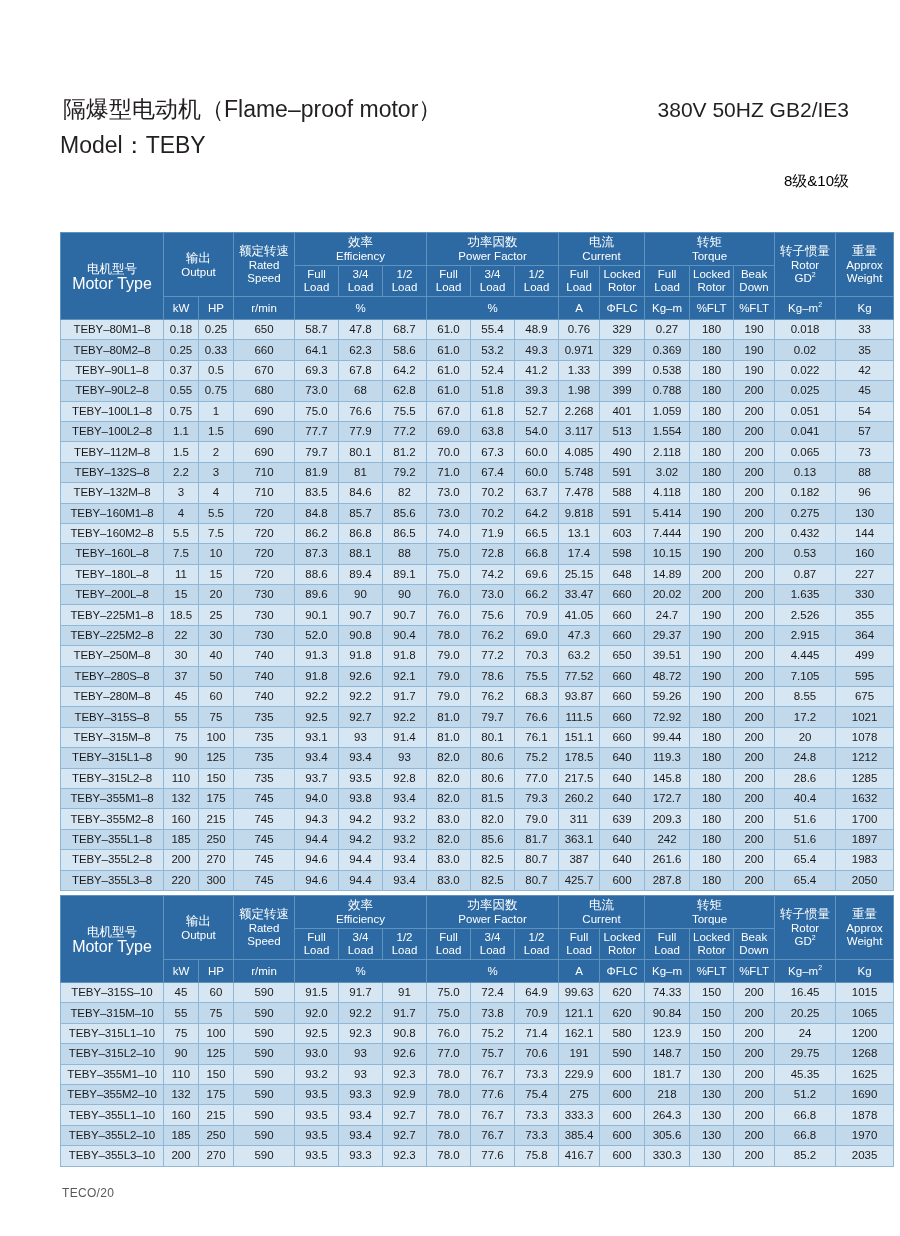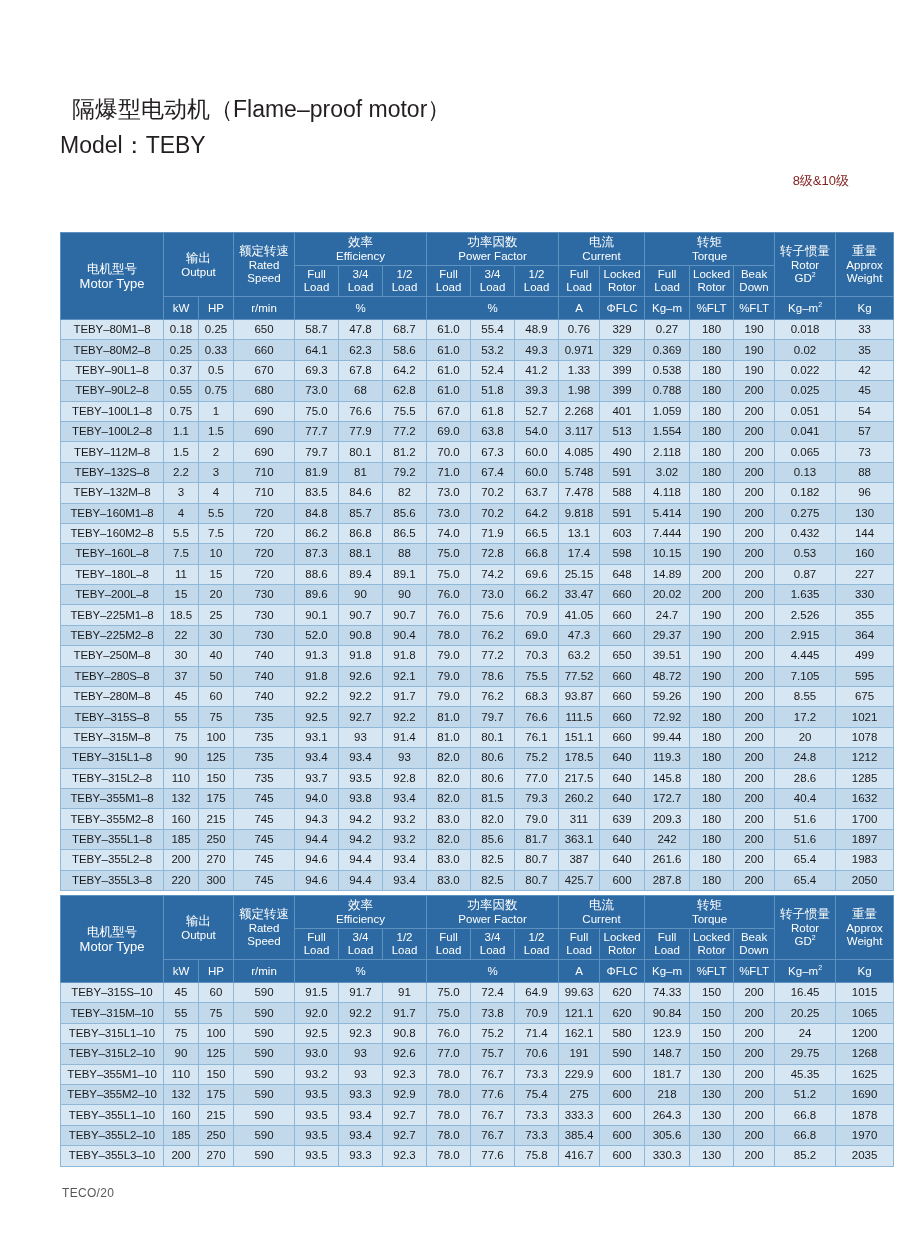--- a/index.html
+++ b/index.html
@@ -40,21 +40,21 @@
     margin: 0;
     white-space: nowrap;
   }
   .subtitle-row {
     position: relative;
     margin-top: 12px;
     height: 34px;
   }
   .subtitle-cn {
     position: absolute;
-    left: 12px;
+    left: 3px;
     top: 0;
     font-size: 23px;
     color: #231f20;
     white-space: nowrap;
     line-height: 30px;
   }
   .spec-line {
     position: absolute;
     right: 1px;
     top: 2px;
@@ -69,22 +69,22 @@
     top: 36px;
     font-size: 23px;
     color: #231f20;
     white-space: nowrap;
     line-height: 30px;
   }
   .poles-line {
     position: absolute;
     right: 1px;
     top: 78px;
-    font-size: 13px;
-    color: #7f1d1d;
+    font-size: 15px;
+    color: #000000;
     white-space: nowrap;
     margin-left: 44px;
   }
 
   
   .table-wrap {
     position: absolute;
     left: 60px;
     width: 785px;
   }
@@ -132,21 +132,21 @@
     display: block;
     font-size: 11.5px;
     line-height: 13px;
   }
   table.dsheet thead th.unit {
     font-size: 11.5px;
     line-height: 15px;
     height: 18px;
   }
   table.dsheet thead th.motortype .cn { font-size: 12.5px; }
-  table.dsheet thead th.motortype .en { font-size: 13px; }
+  table.dsheet thead th.motortype .en { font-size: 16px; }
 
   sup { font-size: 7px; vertical-align: super; line-height: 0; }
 
   
   table.dsheet tbody tr td {
     height: 19.4px;
     background: #d7e6f3;
   }
   table.dsheet tbody tr.alt td {
     background: #c2d9ec;
@@ -181,20 +181,21 @@
   }
 </style>
 </head>
 <body>
 
 <div class="page">
 
   <div class="header">
     <div class="subtitle-row">
       <div class="subtitle-cn">隔爆型电动机（Flame–proof motor）</div>
+      <div class="spec-line">380V  50HZ  GB2/IE3</div>
       <div class="model-line">Model：TEBY</div>
       <div class="poles-line">8级&amp;10级</div>
     </div>
   </div>
 
   <div class="table-wrap" id="table-1-wrap">
     <table class="dsheet">
       <colgroup>
         <col class="c-name">
           <col class="c-kw">

